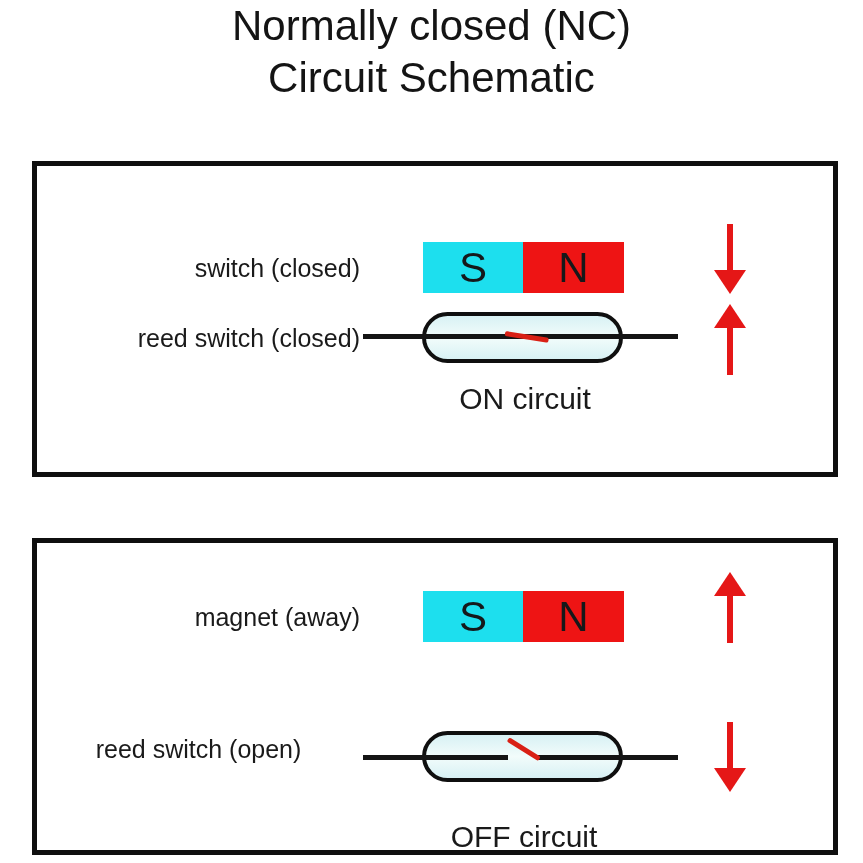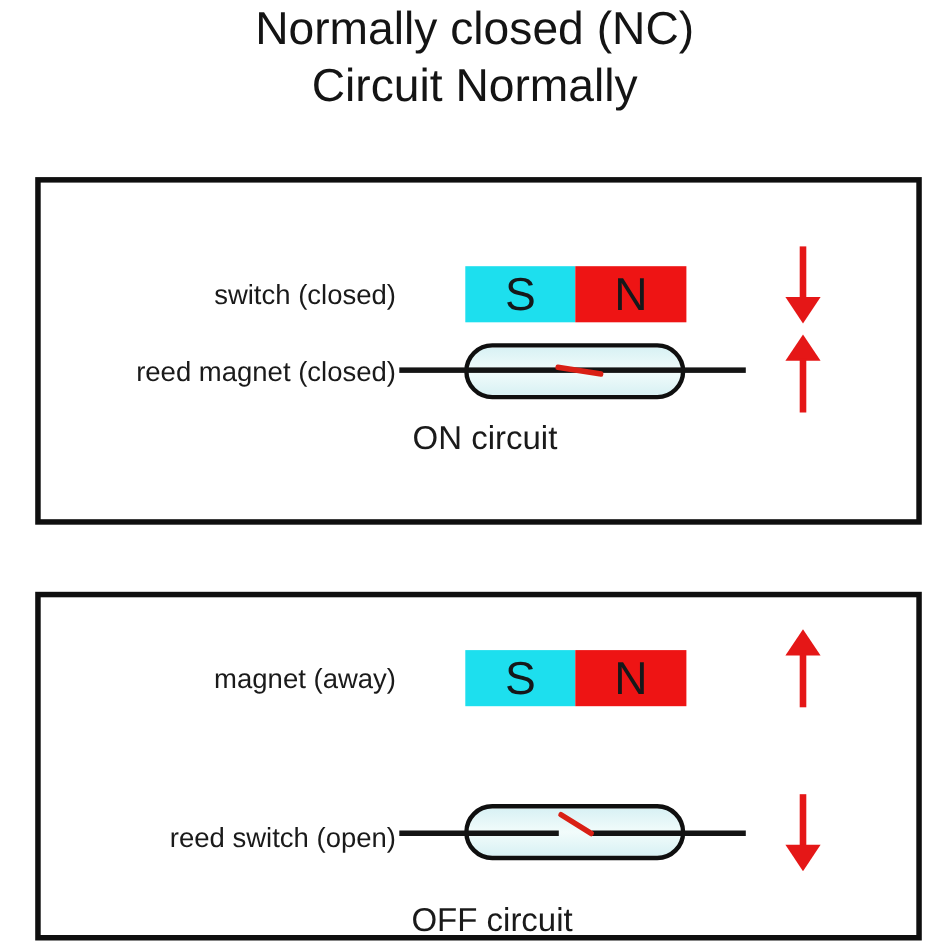--- a/index.html
+++ b/index.html
@@ -44,21 +44,21 @@
   
   .wire { position:absolute; height:5px; background:var(--wire-black,#141414); }
   .contact {
     position:absolute; height:5px; border-radius:2px;
     background:var(--contact-red,#d92015);
   }
   .contact-closed { width:44px; transform:rotate(9deg); transform-origin:left center; }
   .contact-open   { width:37px; transform:rotate(32deg); transform-origin:2px 2px; }
   
   .circuit-label {
-    position:absolute; width:300px; 
+    position:absolute; width:300px; text-align:center;
     font-size:30px; line-height:32px; color:#1a1a1a; white-space:nowrap;
   }
   
   .arrow { position:absolute; width:32px; }
   .arrow .shaft { position:absolute; left:13px; width:6px; background:var(--arrow-red,#e51717); }
   .arrow .head  { position:absolute; left:0; width:0; height:0;
                   border-left:16px solid transparent; border-right:16px solid transparent; }
   .arrow.dir-down .shaft { top:0; height:48px; }
   .arrow.dir-down .head  { top:46px; border-top:24px solid var(--arrow-red,#e51717); }
   .arrow.dir-up .head    { top:0; border-bottom:24px solid var(--arrow-red,#e51717); }
@@ -74,53 +74,53 @@
   #p1-switch-label { top:157px; }
   #p1-circuit      { left:338px; top:217px; }
 
   #p2-magnet-label { top:59px; }
   #p2-magnet       { left:386px; top:48px; }
   #p2-arrow-up     { left:677px; top:29px;  height:71px; }
   #p2-capsule      { left:385px; top:188px; }
   #p2-wire-left    { left:326px; top:212px; width:145px; }
   #p2-wire-right   { left:501px; top:212px; width:140px; }
   #p2-contact      { left:471px; top:195px; }
-  #p2-switch-label { top:204px; }
+  #p2-switch-label { top:191px;text-align:center; }
   #p2-arrow-down   { left:677px; top:179px; height:75px; }
   #p2-circuit      { left:337px; top:278px; }
 </style>
 </head>
 <body>
 
 <div class="page">
 
   <div class="title">
     <div>Normally closed (NC)</div>
-    <div>Circuit Normally</div>
+    <div>Circuit Schematic</div>
   </div>
 
   <div class="panel" id="panel-on">
 
     <div class="side-label" id="p1-magnet-label">switch (closed)</div>
 
     <div class="magnet" id="p1-magnet">
       <div class="pole pole-s">S</div>
       <div class="pole pole-n">N</div>
     </div>
 
     <div class="arrow dir-down" id="p1-arrow-down">
       <div class="shaft"></div>
       <div class="head"></div>
     </div>
     <div class="arrow dir-up" id="p1-arrow-up">
       <div class="head"></div>
       <div class="shaft"></div>
     </div>
 
-    <div class="side-label" id="p1-switch-label">reed magnet (closed)</div>
+    <div class="side-label" id="p1-switch-label">reed switch (closed)</div>
 
     <div class="capsule" id="p1-capsule"></div>
     <div class="wire" id="p1-wire"></div>
     <div class="contact contact-closed" id="p1-contact"></div>
 
     <div class="circuit-label" id="p1-circuit">ON circuit</div>
   </div>
 
   <div class="panel" id="panel-off">
 

